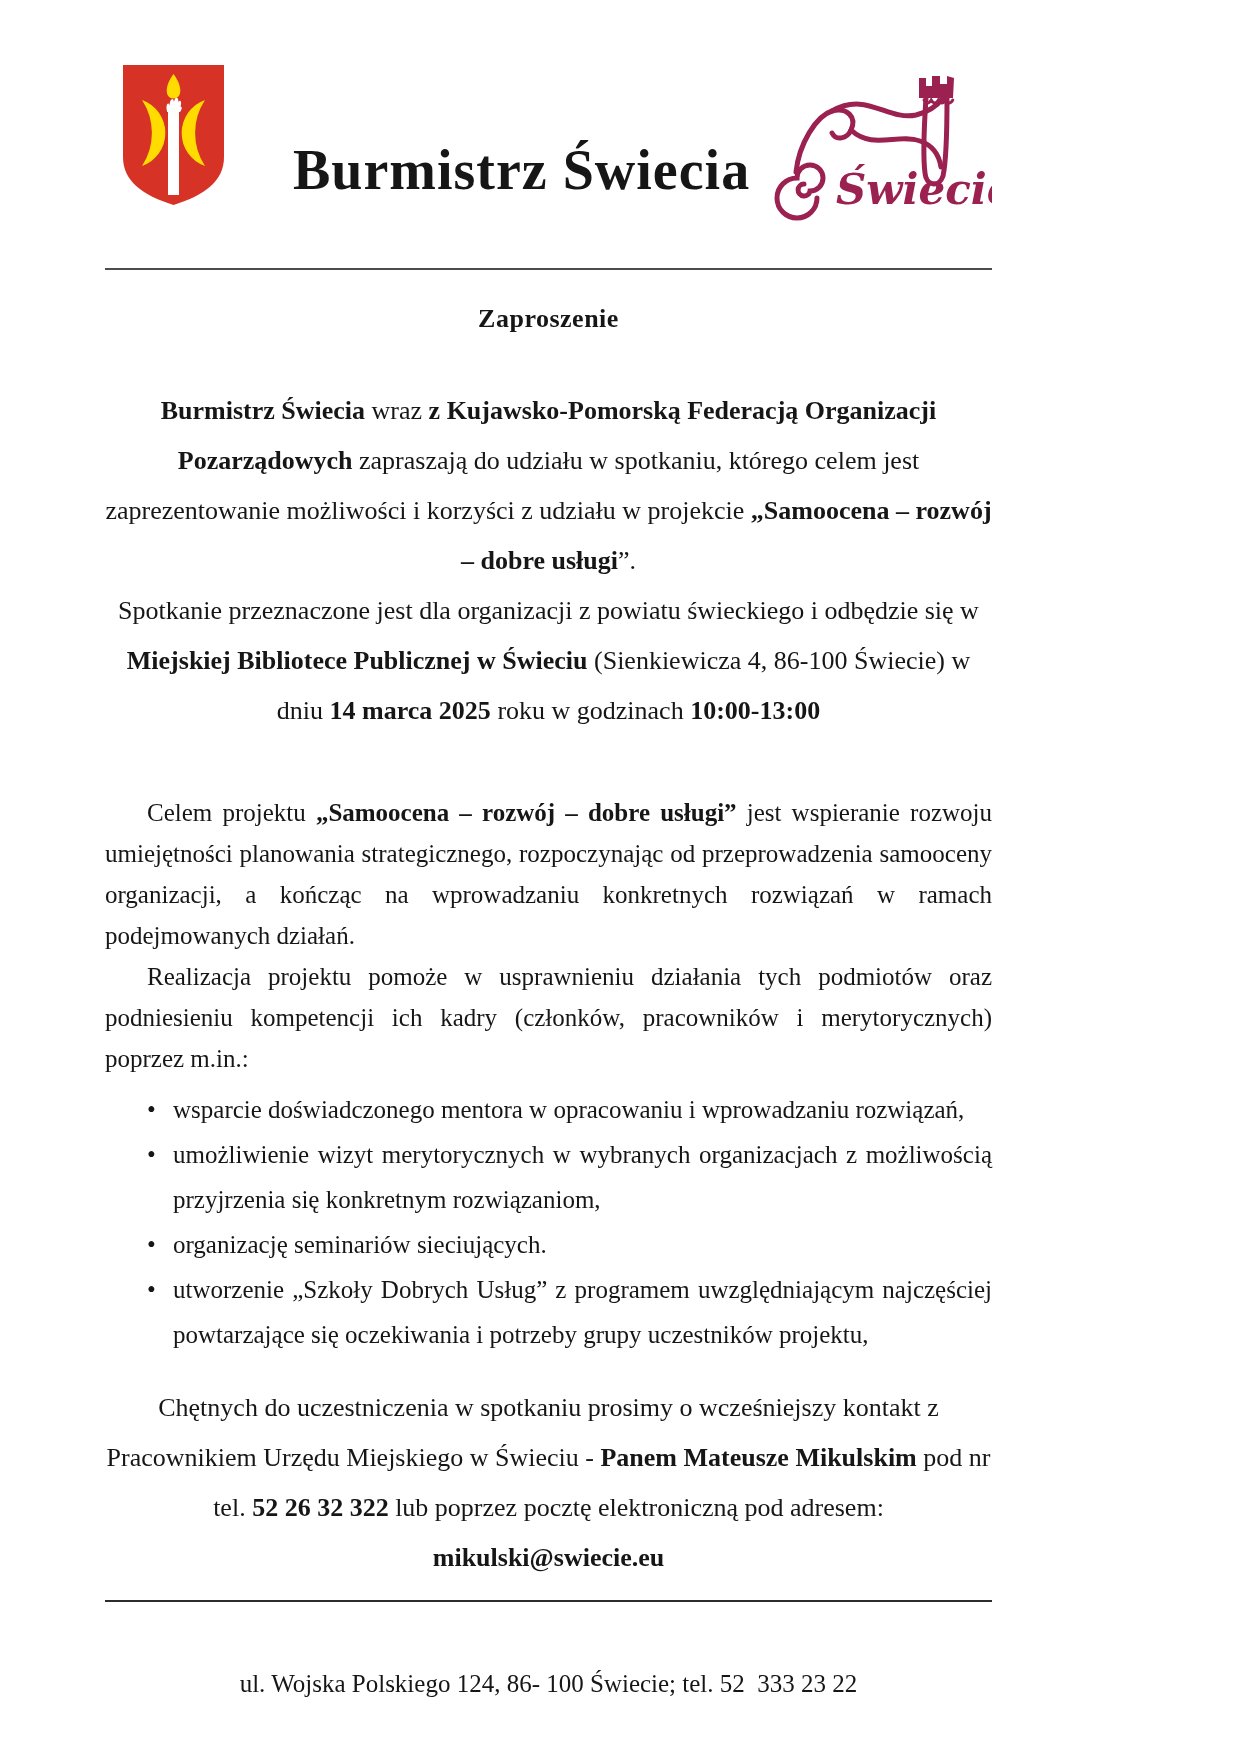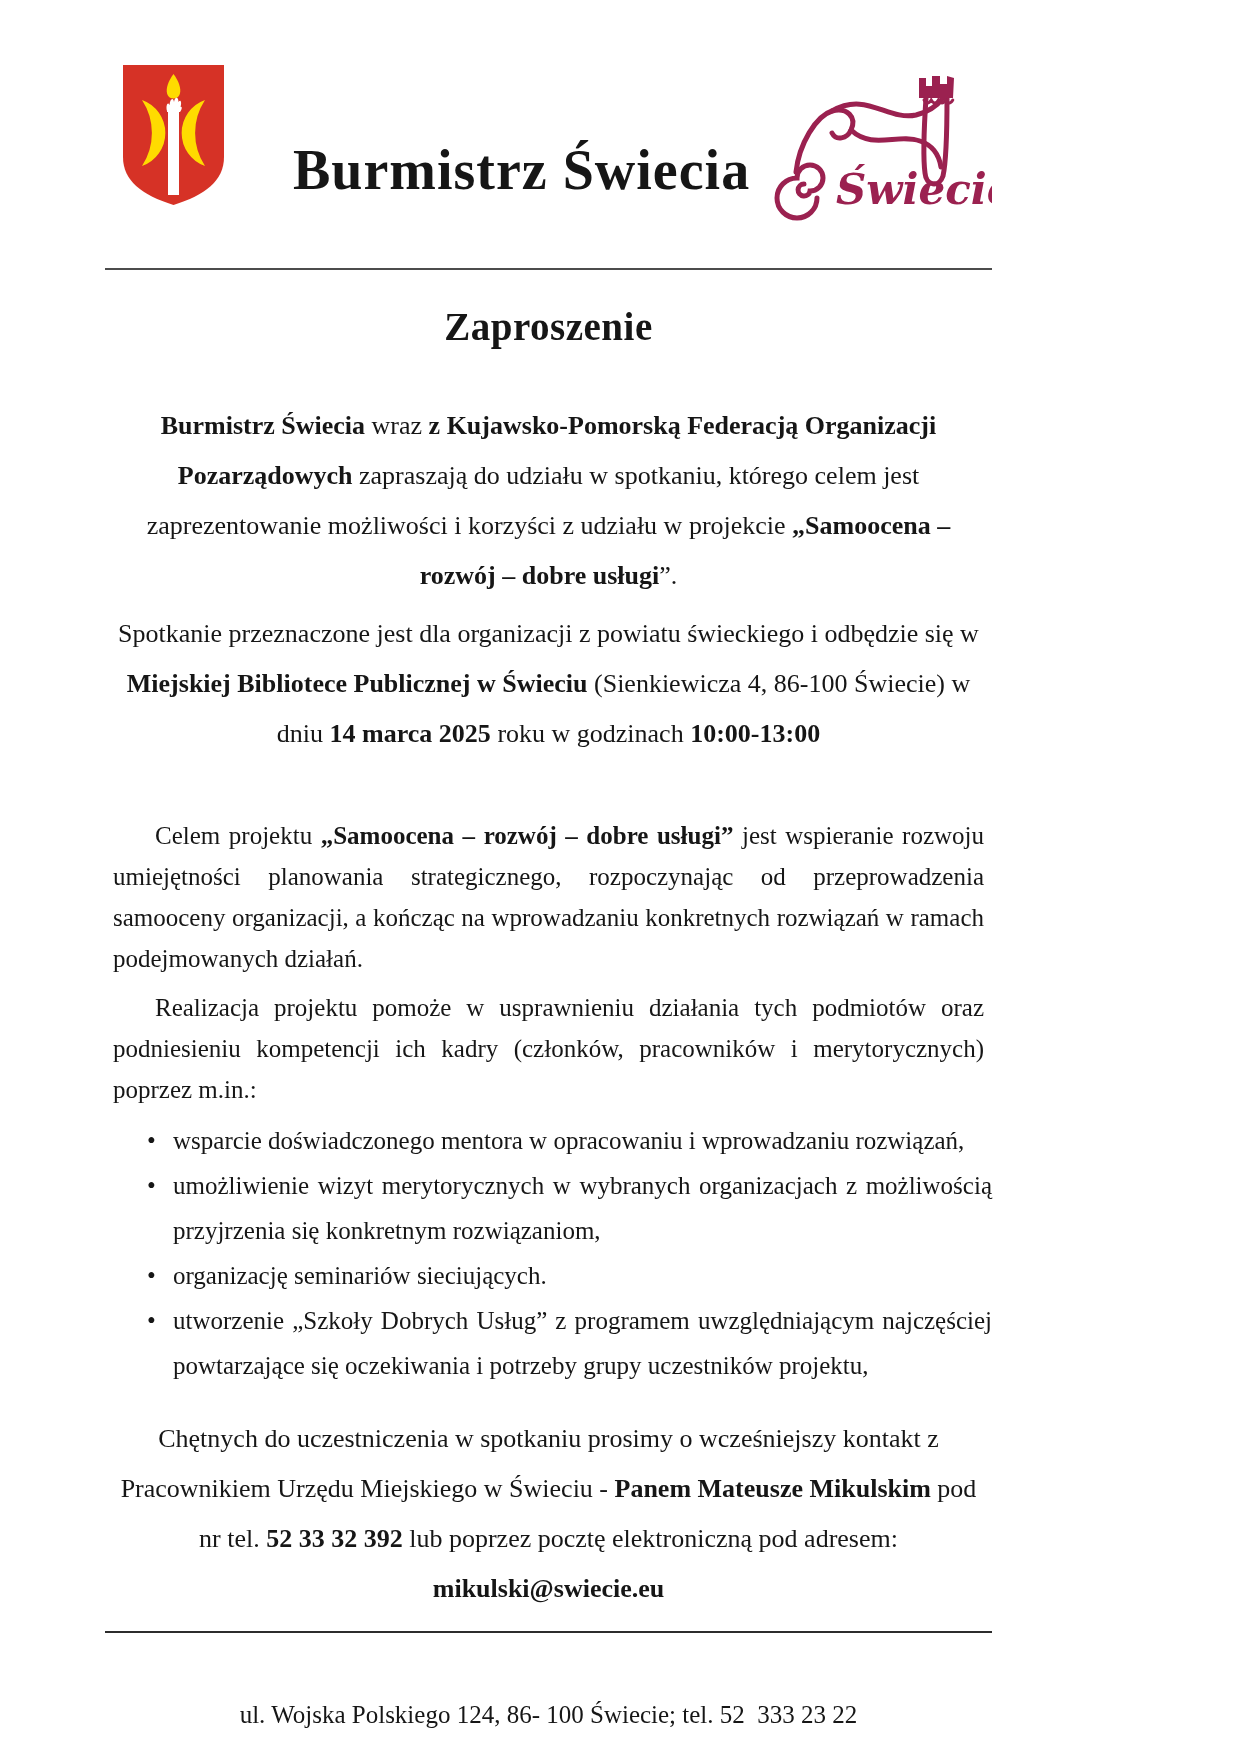--- a/index.html
+++ b/index.html
@@ -34,27 +34,27 @@
 
   .header-rule{
     border:none;
     border-top:2px solid #4c4c4c;
     margin:41px 0 0 0;
   }
 
   
   .doc-title{
     text-align:center;
-    font-size:39px;
+    font-size:26px;
     font-weight:bold;
     margin:34px 0 52px 0;
     letter-spacing:.5px;
   }
 
-  p{margin:8px;}
+  p{margin:0;}
   .para-center{
     font-size:26px;
     line-height:50px;
     text-align:center;
   }
   .para-just{
     font-size:25px;
     line-height:41px;
     text-align:justify;
     text-indent:42px;
@@ -145,21 +145,21 @@
 
     <p class="para-just"><span>Realizacja projektu pomoże w usprawnieniu działania tych podmiotów oraz podniesieniu kompetencji ich kadry (członków, pracowników i merytorycznych) poprzez m.in.:</span></p>
 
     <ul class="goal-list">
       <li>wsparcie doświadczonego mentora w opracowaniu i wprowadzaniu rozwiązań,</li>
       <li>umożliwienie wizyt merytorycznych w wybranych organizacjach z możliwością przyjrzenia się konkretnym rozwiązaniom,</li>
       <li>organizację seminariów sieciujących.</li>
       <li>utworzenie „Szkoły Dobrych Usług” z programem uwzględniającym najczęściej powtarzające się oczekiwania i potrzeby grupy uczestników projektu,</li>
     </ul>
 
-    <p class="para-center closing"><span>Chętnych do uczestniczenia w spotkaniu prosimy o wcześniejszy kontakt z Pracownikiem Urzędu Miejskiego w Świeciu - </span><span class="b">Panem Mateusze Mikulskim</span><span> pod nr tel. </span><span class="b">52 33 32 392</span><span> lub poprzez pocztę elektroniczną pod adresem: </span><span class="b">mikulski@swiecie.eu</span></p>
+    <p class="para-center closing"><span>Chętnych do uczestniczenia w spotkaniu prosimy o wcześniejszy kontakt z Pracownikiem Urzędu Miejskiego w Świeciu - </span><span class="b">Panem Mateusze Mikulskim</span><span> pod nr tel. </span><span class="b">52 26 32 322</span><span> lub poprzez pocztę elektroniczną pod adresem: </span><span class="b">mikulski@swiecie.eu</span></p>
 
     <hr class="footer-rule">
 
     <footer>
       <div>ul. Wojska Polskiego 124, 86- 100 Świecie; tel. 52  333 23 22</div>
       <div><span>e-mail: </span><a class="lnk" href="#">biuro.rady@swiecie.eu</a><span>, </span><a class="lnk" href="#">www.swiecie.eu</a></div>
     </footer>
 
   </div>
 </div>

